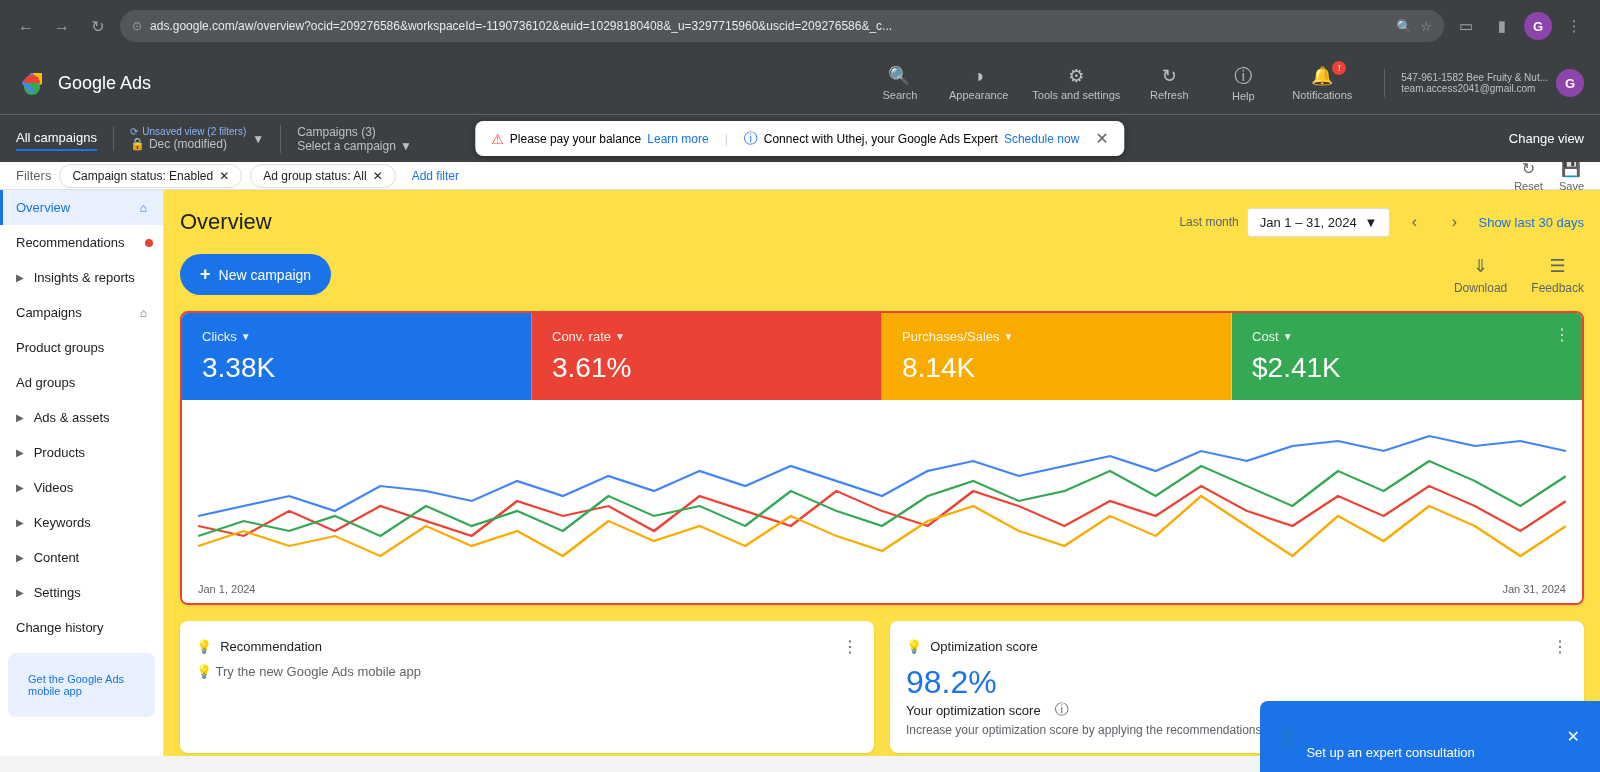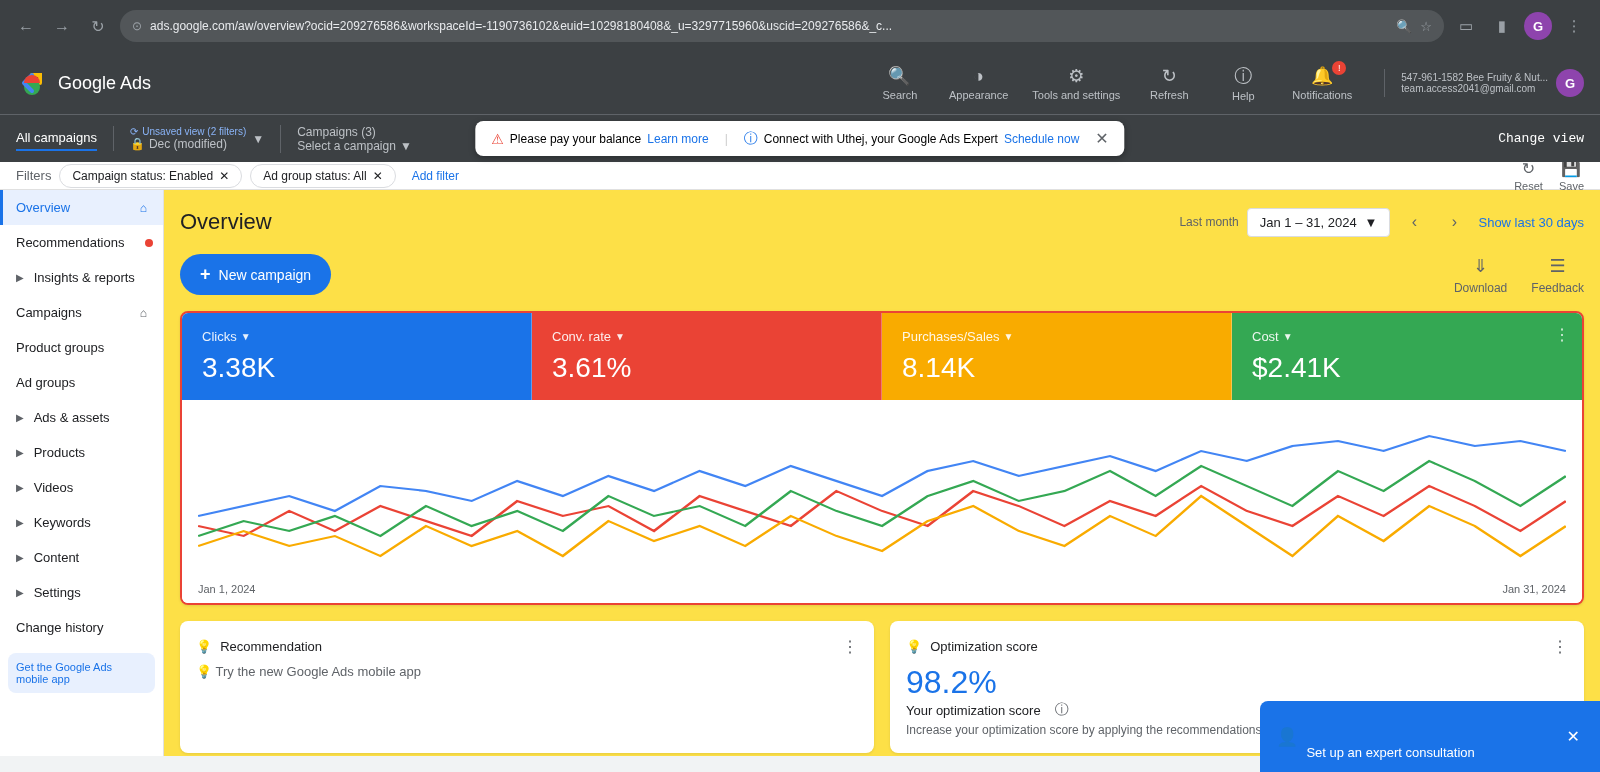--- a/index.html
+++ b/index.html
@@ -332,21 +332,21 @@
     .sidebar-dot { 
       width: 8px; height: 8px; border-radius: 50%; background: #ea4335; 
       position: absolute; right: 10px; top: 50%; transform: translateY(-50%);
     }
     .sidebar-home-icon { font-size: 12px; color: #5f6368; margin-left: auto; }
     .sidebar-item.active .sidebar-home-icon { color: #1a73e8; }
     .sidebar-get-app {
       background: #e8f0fe;
       margin: 8px;
       border-radius: 8px;
-      padding: 8px;
+      padding: 20px;
       font-size: 11px;
       color: #1a73e8;
       cursor: pointer;
     }
 
     
     .content-area {
       flex: 1;
       overflow-y: auto;
       padding: 16px;
@@ -682,21 +682,21 @@
     </div>
     <span class="notif-separator">|</span>
     <div class="notif-item">
       <span class="notif-icon-info">ⓘ</span>
       <span>Connect with Uthej, your Google Ads Expert</span>
       <a class="notif-link">Schedule now</a>
     </div>
     <button class="notif-close">✕</button>
   </div>
 
-  <button class="change-view-btn" style="margin-left:auto;font-family:Liberation Mono, monospace;">Change view</button>
+  <button class="change-view-btn" style="margin-left:auto;">Change view</button>
 </div>
 
 <div class="filter-bar">
   <span class="filter-label">Filters</span>
   <div class="filter-chip">
     <span>Campaign status: Enabled</span>
     <span>✕</span>
   </div>
   <div class="filter-chip">
     <span>Ad group status: All</span>

